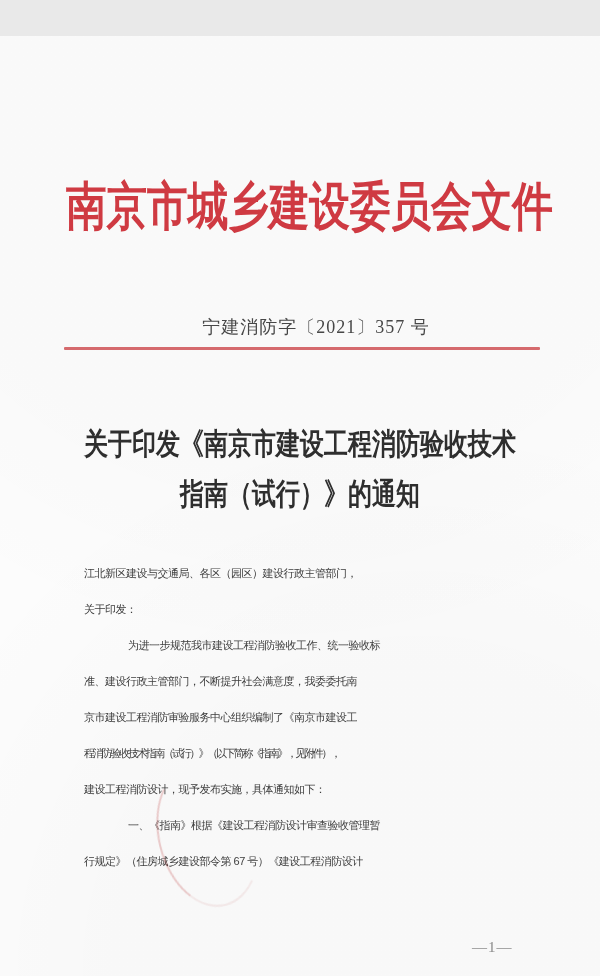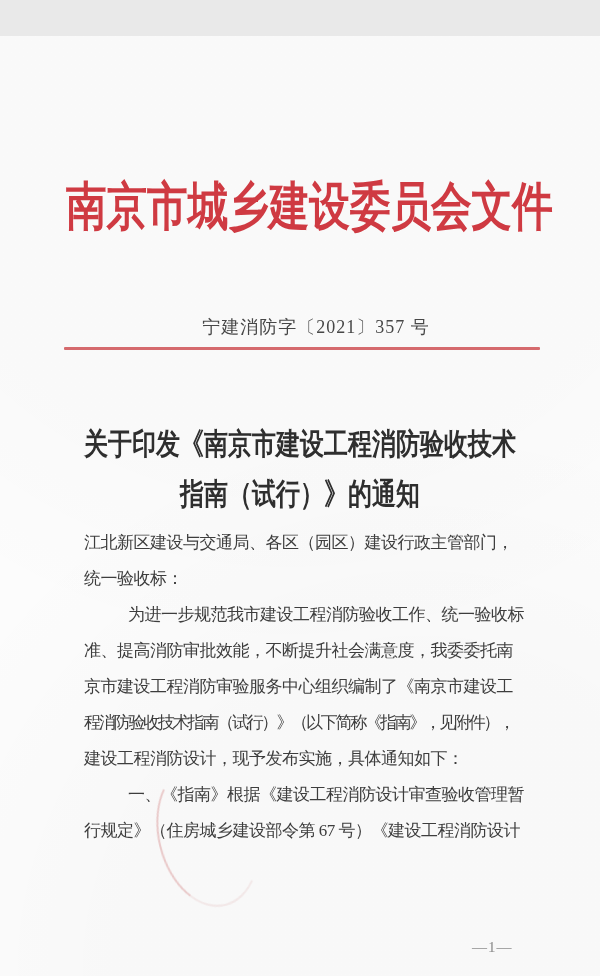--- a/index.html
+++ b/index.html
@@ -71,27 +71,27 @@
     font-weight:700;
     color:var(--title-ink);
     font-family:"Liberation Sans","DejaVu Sans",sans-serif;
     transform:scaleX(0.8);
     transform-origin:50% 50%;
     white-space:nowrap;
   }
   
   .body-text{
     position:absolute;
-    top:489px;left:84px;
+    top:519px;left:84px;
     width:444px;
-    font-size:17px;
+    font-size:11px;
     line-height:36px;
     letter-spacing:-0.5px;
     color:var(--ink);
-    font-family:Liberation Serif, serif;
+    font-family:Liberation Sans, sans-serif;
   }
   .body-text .line{white-space:nowrap;height:36px;}
   .body-text .line.indent{padding-left:44px;}
   .body-text .line.tight{letter-spacing:-2.2px;}
   
   .page-number{
     position:absolute;
     top:903px;left:472px;
     font-size:15px;
     letter-spacing:1px;
@@ -123,23 +123,23 @@
 
   <div class="red-rule"></div>
 
   <div class="notice-title">
     <div>关于印发《南京市建设工程消防验收技术</div>
     <div>指南（试行）》的通知</div>
   </div>
 
   <div class="body-text">
     <div class="line">江北新区建设与交通局、各区（园区）建设行政主管部门，</div>
-    <div class="line">统一验收标：</div>
+    <div class="line">关于印发：</div>
     <div class="line indent">为进一步规范我市建设工程消防验收工作、统一验收标</div>
-    <div class="line">准、提高消防审批效能，不断提升社会满意度，我委委托南</div>
+    <div class="line">准、建设行政主管部门，不断提升社会满意度，我委委托南</div>
     <div class="line">京市建设工程消防审验服务中心组织编制了《南京市建设工</div>
     <div class="line tight">程消防验收技术指南（试行）》（以下简称《指南》，见附件），</div>
     <div class="line">建设工程消防设计，现予发布实施，具体通知如下：</div>
     <div class="line indent">一、《指南》根据《建设工程消防设计审查验收管理暂</div>
     <div class="line">行规定》（住房城乡建设部令第 67 号）《建设工程消防设计</div>
   </div>
 
   <div class="seal-artifact"></div>
 
   <div class="page-number">—1—</div>

